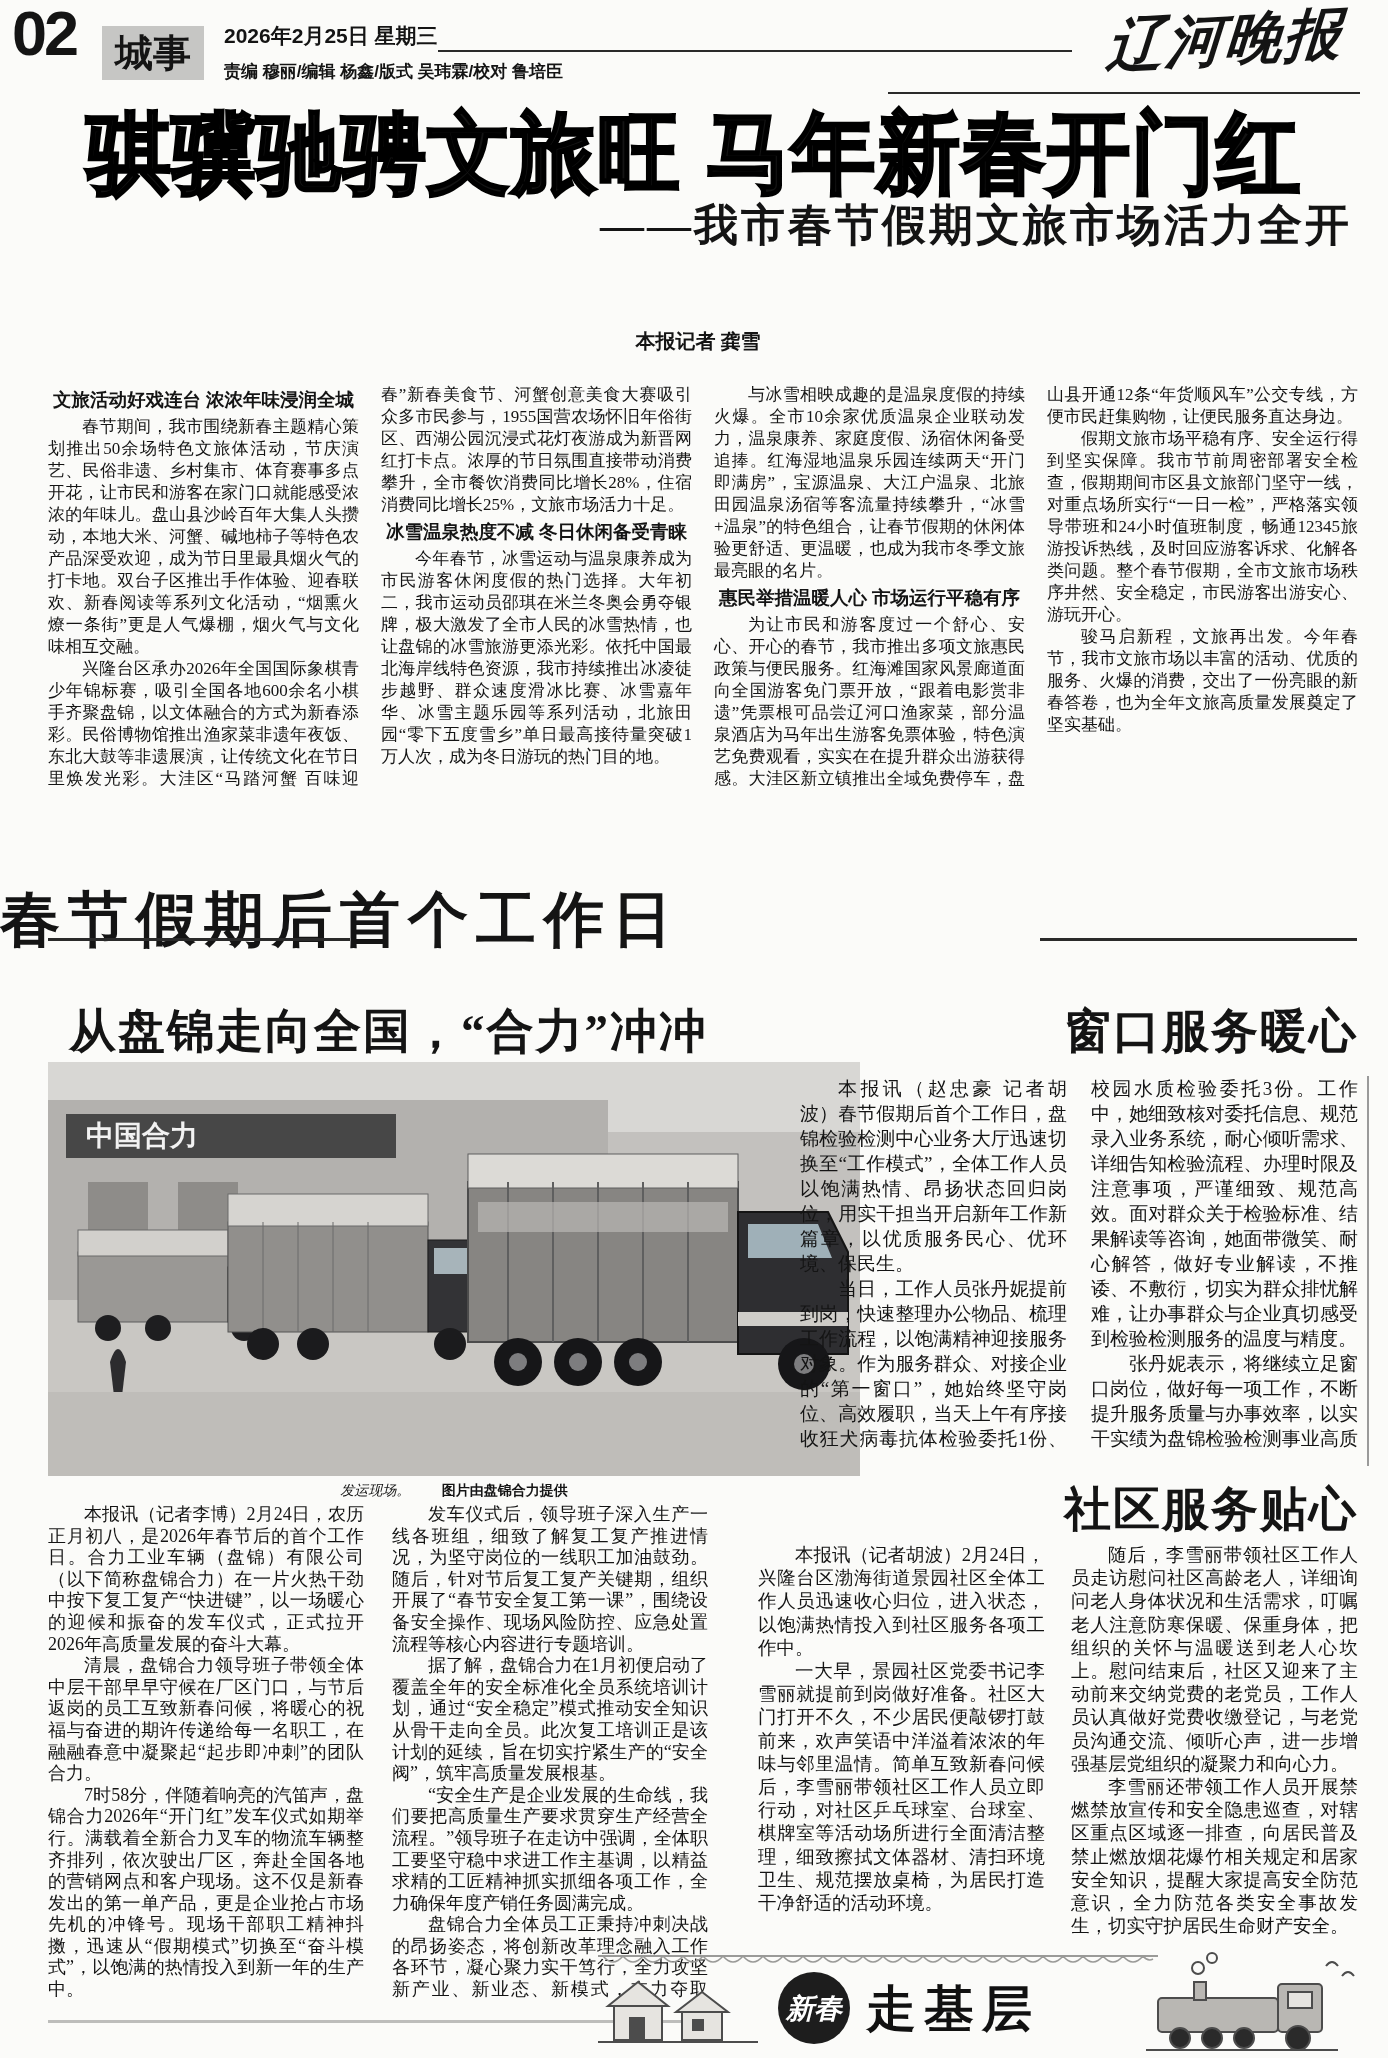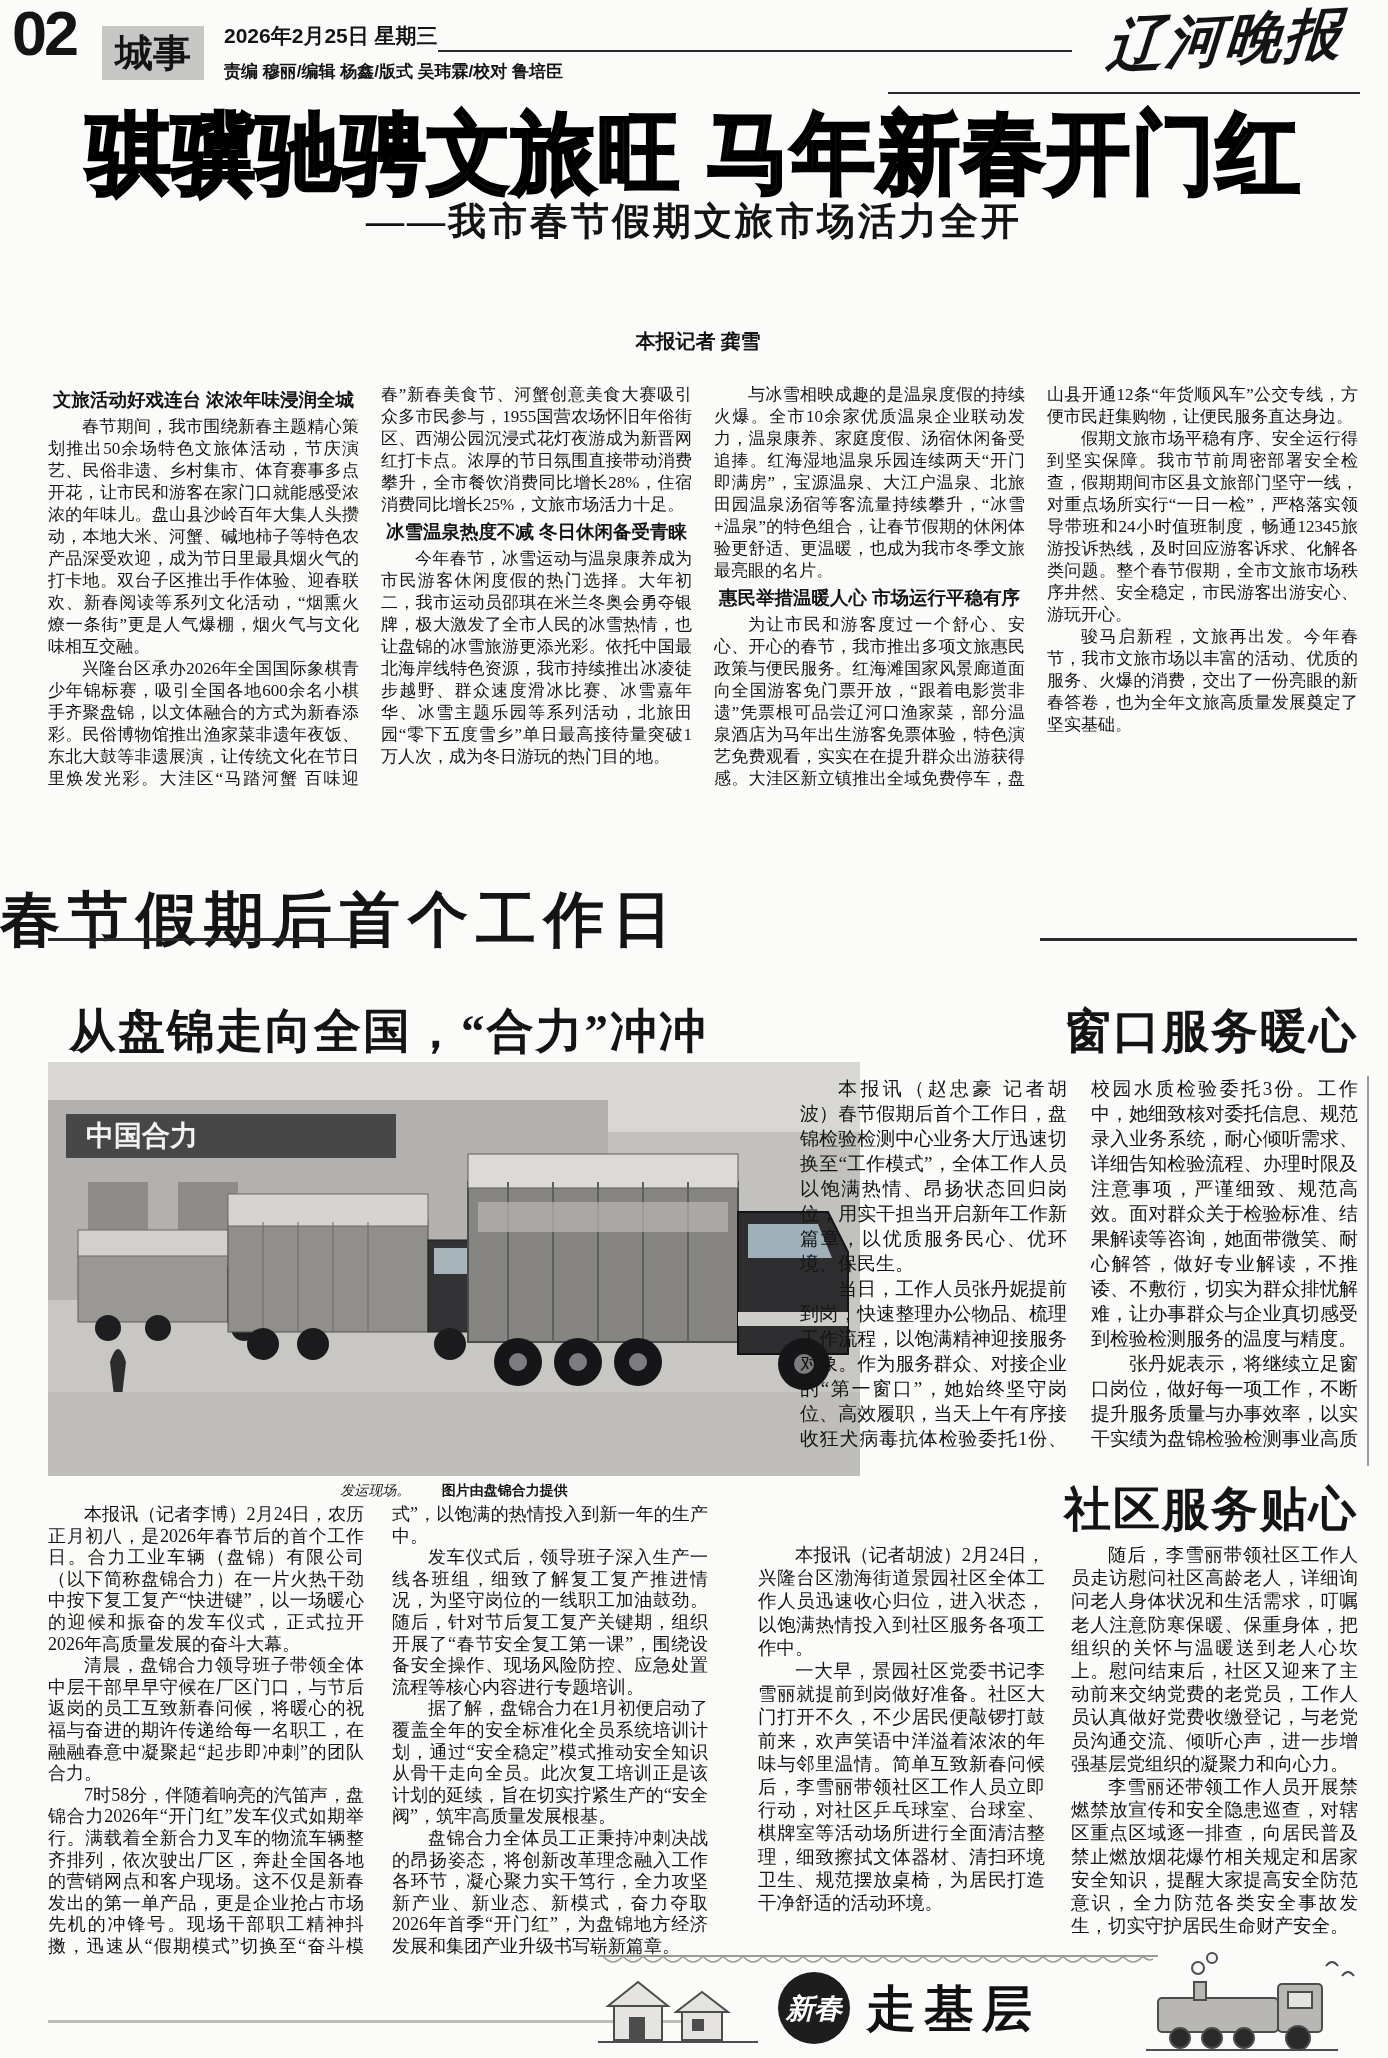--- a/index.html
+++ b/index.html
@@ -12,21 +12,21 @@
   .section-box{left:102px;top:26px;width:102px;height:54px;background:#c6c6c4;text-align:center;}
   .section-box span{font-size:38px;font-weight:bold;line-height:54px;}
   .ed-date{left:224px;top:22px;font-size:21px;font-weight:bold;}
   .ed-credits{left:224px;top:60px;font-size:17px;font-weight:bold;}
   .rule{background:#2a2a2a;}
   .masthead{left:1072px;top:2px;width:306px;font-size:57px;font-weight:bold;font-style:italic;
             transform:rotate(-3deg) skewX(-7deg);letter-spacing:2px;text-align:center;}
   
   .headline{left:36px;top:94px;width:1316px;text-align:center;font-size:84px;font-weight:900;
             letter-spacing:1px;-webkit-text-stroke:2.5px #000;transform:scaleY(1.06);transform-origin:top;}
-  .subheadline{left:36px;top:196px;width:1316px;text-align:center;font-size:38px;font-weight:600;letter-spacing:3px;}
+  .subheadline{left:36px;top:196px;width:1316px;text-align:right;font-size:44px;font-weight:600;letter-spacing:3px;}
   .byline{left:40px;top:328px;width:1316px;text-align:center;font-size:20px;font-weight:bold;}
   .lead-body{left:48px;top:384px;width:1310px;height:478px;column-count:4;column-gap:22px;
              font-size:17px;line-height:22px;text-align:justify;overflow:hidden;}
   .para{margin:0;text-indent:2em;}
   .subhead{margin:5px 0;text-align:center;font-size:18.5px;font-weight:bold;
            font-family:"Liberation Sans","DejaVu Sans",sans-serif;}
   
   .banner-title{left:0;top:880px;width:1388px;text-align:left;font-size:60px;font-weight:bold;letter-spacing:8px;}
   
   .art-title{font-weight:bold;text-align:right;font-size:47px;letter-spacing:2px;}
@@ -143,20 +143,21 @@
   <span class="cap-label">发运现场。</span>
   <span class="cap-credit">图片由盘锦合力提供</span>
 </div>
 
 <div class="abs factory-body">
     <p class="para">本报讯（记者李博）2月24日，农历正月初八，是2026年春节后的首个工作日。合力工业车辆（盘锦）有限公司（以下简称盘锦合力）在一片火热干劲中按下复工复产“快进键”，以一场暖心的迎候和振奋的发车仪式，正式拉开2026年高质量发展的奋斗大幕。</p>
     <p class="para">清晨，盘锦合力领导班子带领全体中层干部早早守候在厂区门口，与节后返岗的员工互致新春问候，将暖心的祝福与奋进的期许传递给每一名职工，在融融春意中凝聚起“起步即冲刺”的团队合力。</p>
     <p class="para">7时58分，伴随着响亮的汽笛声，盘锦合力2026年“开门红”发车仪式如期举行。满载着全新合力叉车的物流车辆整齐排列，依次驶出厂区，奔赴全国各地的营销网点和客户现场。这不仅是新春发出的第一单产品，更是企业抢占市场先机的冲锋号。现场干部职工精神抖擞，迅速从“假期模式”切换至“奋斗模式”，以饱满的热情投入到新一年的生产中。</p>
     <p class="para">发车仪式后，领导班子深入生产一线各班组，细致了解复工复产推进情况，为坚守岗位的一线职工加油鼓劲。随后，针对节后复工复产关键期，组织开展了“春节安全复工第一课”，围绕设备安全操作、现场风险防控、应急处置流程等核心内容进行专题培训。</p>
     <p class="para">据了解，盘锦合力在1月初便启动了覆盖全年的安全标准化全员系统培训计划，通过“安全稳定”模式推动安全知识从骨干走向全员。此次复工培训正是该计划的延续，旨在切实拧紧生产的“安全阀”，筑牢高质量发展根基。</p>
+    <p class="para">“安全生产是企业发展的生命线，我们要把高质量生产要求贯穿生产经营全流程。”领导班子在走访中强调，全体职工要坚守稳中求进工作主基调，以精益求精的工匠精神抓实抓细各项工作，全力确保年度产销任务圆满完成。</p>
     <p class="para">盘锦合力全体员工正秉持冲刺决战的昂扬姿态，将创新改革理念融入工作各环节，凝心聚力实干笃行，全力攻坚新产业、新业态、新模式，奋力夺取2026年首季“开门红”，为盘锦地方经济发展和集团产业升级书写崭新篇章。</p>
   </div>
 <div class="abs bottom-rule"></div>
 
 <div class="abs art-title window-title">窗口服务暖心</div>
 <div class="abs window-body">
     <p class="para">本报讯（赵忠豪 记者胡波）春节假期后首个工作日，盘锦检验检测中心业务大厅迅速切换至“工作模式”，全体工作人员以饱满热情、昂扬状态回归岗位，用实干担当开启新年工作新篇章，以优质服务民心、优环境、保民生。</p>
     <p class="para">当日，工作人员张丹妮提前到岗，快速整理办公物品、梳理工作流程，以饱满精神迎接服务对象。作为服务群众、对接企业的“第一窗口”，她始终坚守岗位、高效履职，当天上午有序接收狂犬病毒抗体检验委托1份、校园水质检验委托3份。工作中，她细致核对委托信息、规范录入业务系统，耐心倾听需求、详细告知检验流程、办理时限及注意事项，严谨细致、规范高效。面对群众关于检验标准、结果解读等咨询，她面带微笑、耐心解答，做好专业解读，不推诿、不敷衍，切实为群众排忧解难，让办事群众与企业真切感受到检验检测服务的温度与精度。</p>
     <p class="para">张丹妮表示，将继续立足窗口岗位，做好每一项工作，不断提升服务质量与办事效率，以实干实绩为盘锦检验检测事业高质量发展、优化营商环境贡献自己的全部力量。</p>
   </div>

